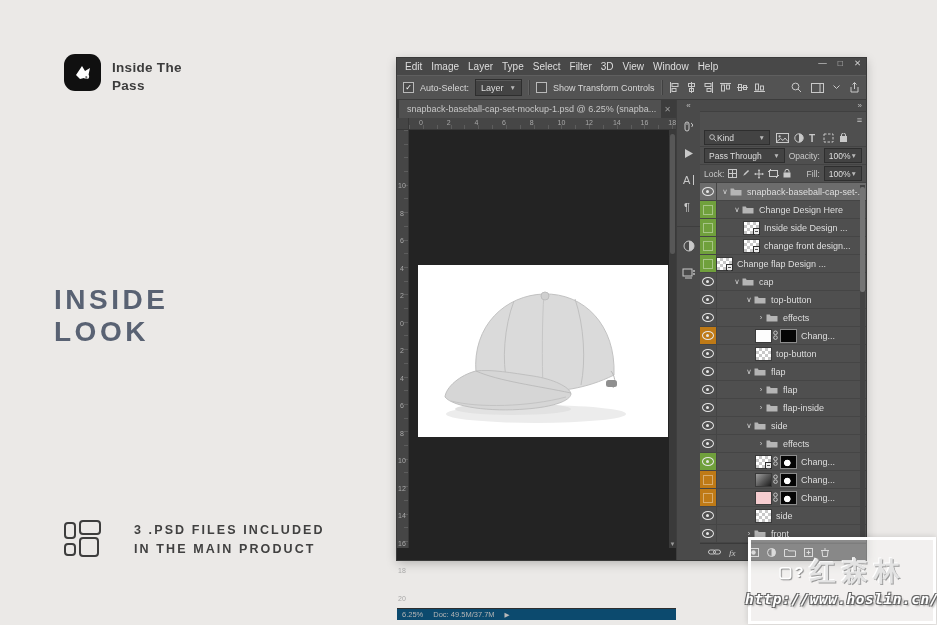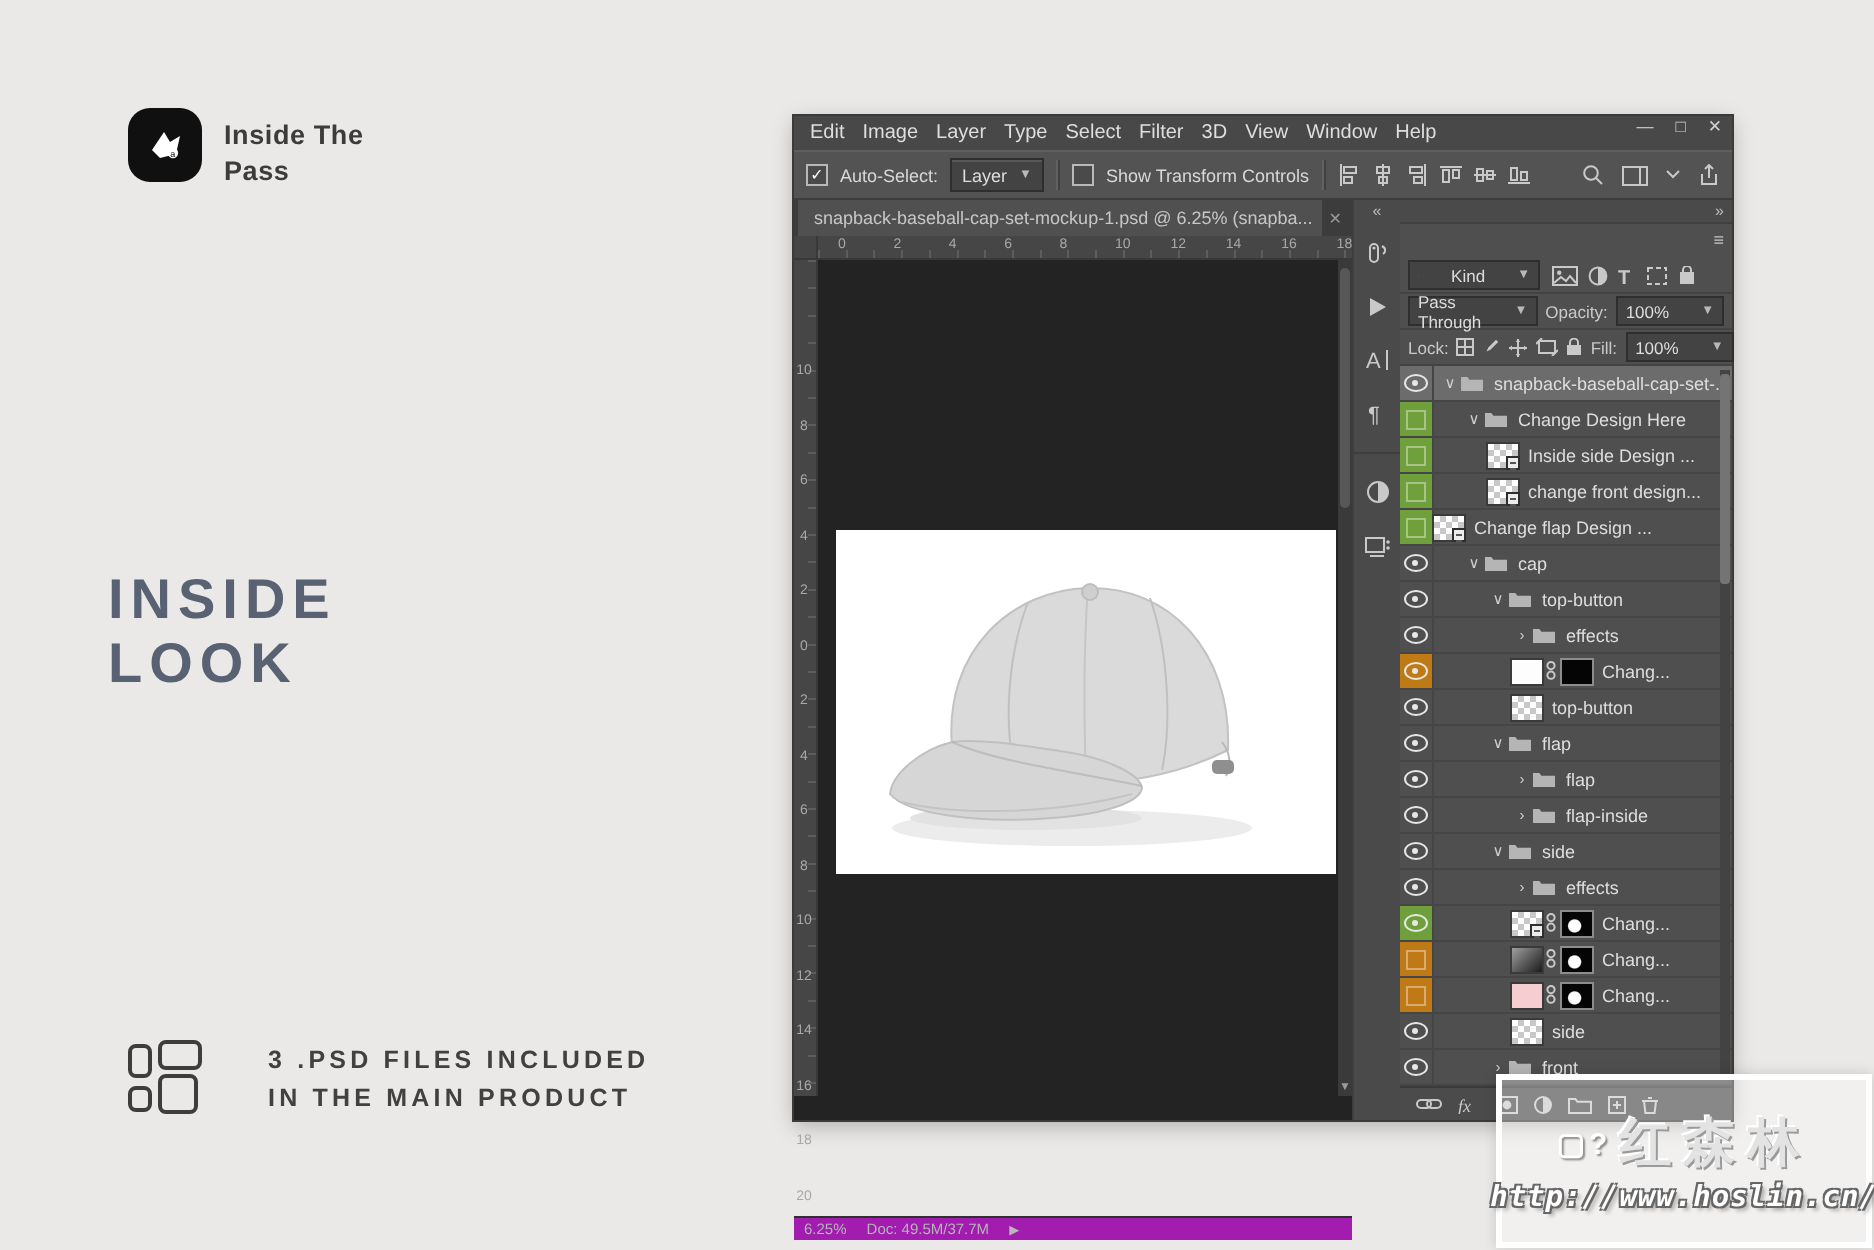--- a/index.html
+++ b/index.html
@@ -57,21 +57,21 @@
            background-image:repeating-linear-gradient(to bottom,#5d5d5d 0 1px,transparent 1px 13.7px);
            background-size:4px auto;background-position:100% 0;background-repeat:repeat-y}
   .hr-num{position:absolute;top:1px;font-size:7px;color:#a8a8a8;transform:translateX(1px)}
   .vr-num{position:absolute;left:1px;width:8px;font-size:7px;line-height:7px;color:#a8a8a8;
           text-align:center;word-break:break-all}
   .viewport{position:absolute;left:12px;top:12px;width:267px;height:418px;background:#232323;overflow:hidden}
   .doc-canvas{position:absolute;left:9px;top:135px;width:250px;height:172px;background:#fff}
   .vscroll{position:absolute;right:0;top:0;width:7px;height:100%;background:#3a3a3a}
   .vscroll .thumb{position:absolute;left:1px;top:4px;width:5px;height:120px;background:#575757;border-radius:3px}
   .vscroll .arr{position:absolute;left:0;bottom:1px;width:7px;text-align:center;font-size:6px;color:#9a9a9a}
-  .statusbar{position:absolute;left:0;top:490px;width:279px;height:12px;background:#a21caf;
+  .statusbar{position:absolute;left:0;top:490px;width:279px;height:12px;background:#0c4a6e;
              border-top:1px solid #2f2f2f;box-sizing:border-box;display:flex;align-items:center;
              gap:10px;padding:0 5px;font-size:7.5px;color:#b5b5b5;white-space:nowrap;overflow:hidden}
   
   .dock{position:absolute;left:279px;top:42px;width:24px;height:460px;background:#4a4a4a;
         border-left:1px solid #3e3e3e;box-sizing:border-box}
   .dock .collapse{position:absolute;top:0;left:0;width:100%;height:12px;text-align:center;
                   font-size:8px;color:#bdbdbd;line-height:12px}
   .dock-icons{position:absolute;top:14px;left:0;width:100%;display:flex;flex-direction:column;
               align-items:center;gap:11px;padding-top:4px}
   .dock-icon{width:16px;height:16px;display:flex;align-items:center;justify-content:center;
@@ -83,21 +83,21 @@
           border-bottom:1px solid #404040;box-sizing:border-box}
   .pstrip .collapse{position:absolute;right:4px;top:0;font-size:8px;color:#bdbdbd;line-height:12px}
   .ptabs{position:absolute;left:0;top:12px;width:100%;height:17px;background:#404040;display:flex;align-items:stretch}
   .ptab{padding:0 9px;font-size:9.5px;color:#bdbdbd;display:flex;align-items:center}
   .ptab.active{background:#585858;color:#ededed}
   .ptab-menu{position:absolute;right:4px;top:3px;font-size:9px;color:#c4c4c4}
   .prow{position:absolute;left:0;width:100%;height:18px;border-bottom:1px solid #434343;
         box-sizing:border-box;display:flex;align-items:center;gap:4px;padding:0 4px;font-size:9px;color:#d6d6d6}
   .prow-filter{top:29px}.prow-blend{top:47px}.prow-lock{top:65px}
   .mini-dd{background:#434343;border:1px solid #2e2e2e;height:13px;display:inline-flex;
-           align-items:center;gap:16px;padding:0 4px;font-size:8.5px;color:#ddd}
+           align-items:center;gap:0;padding:0 4px;font-size:8.5px;color:#ddd}
   .filter-icons{display:flex;gap:5px;align-items:center;margin-left:2px}
   .lock-icons{display:flex;gap:4px;align-items:center}
   .llabel{font-size:8.5px;color:#c9c9c9}
   .layers-list{position:absolute;left:0;top:83px;width:100%;height:360px;overflow:hidden}
   .layer-row{height:18px;border-bottom:1px solid #454545;box-sizing:border-box;display:flex;
              align-items:center;background:#4f4f4f}
   .layer-row.selected{background:#6c6c6c}
   .eye-cell{flex:0 0 17px;width:17px;height:100%;border-right:1px solid #454545;box-sizing:border-box;
             display:flex;align-items:center;justify-content:center}
   .eye-cell.label-green{background:#70a03c}

